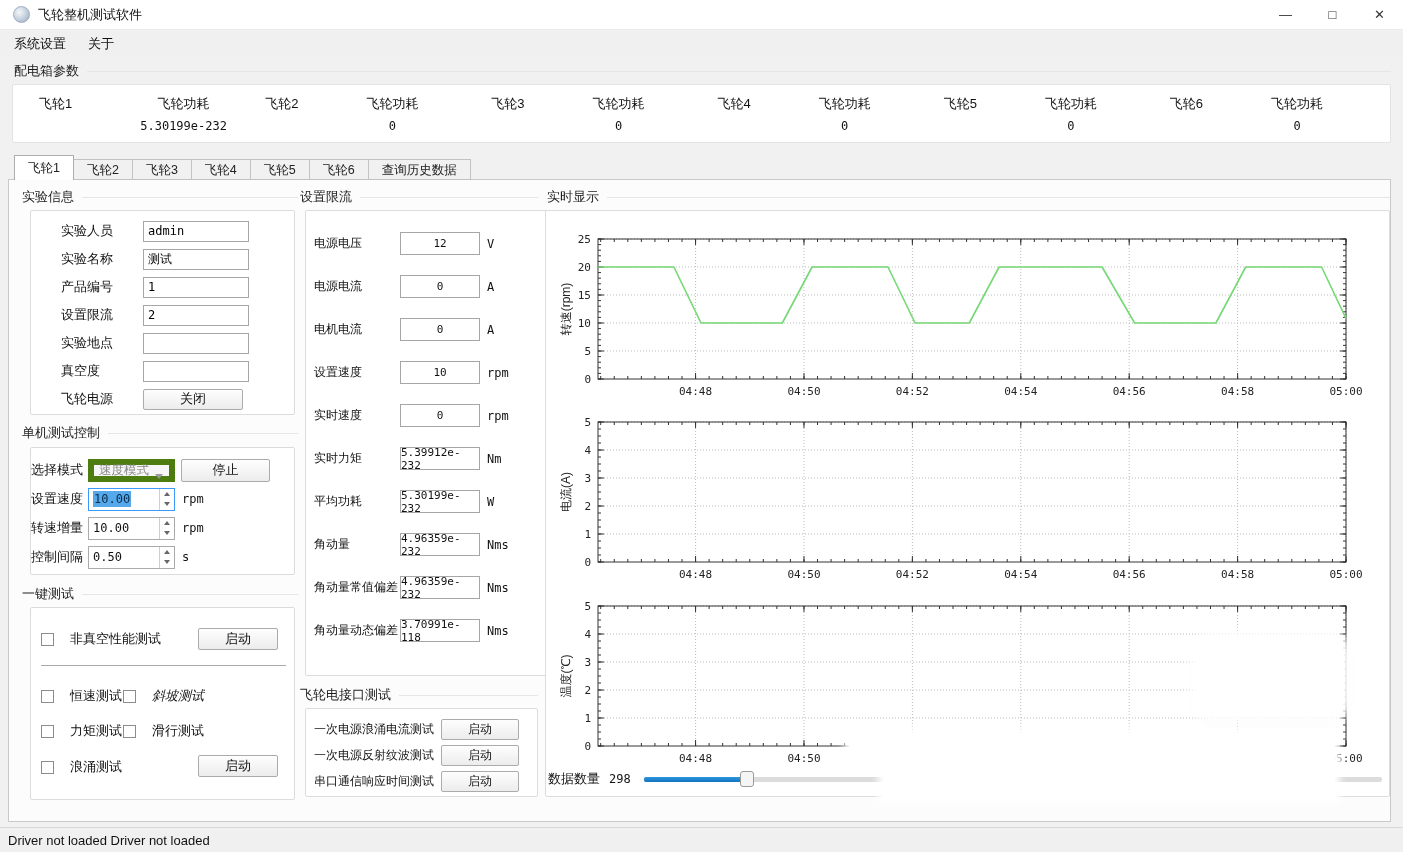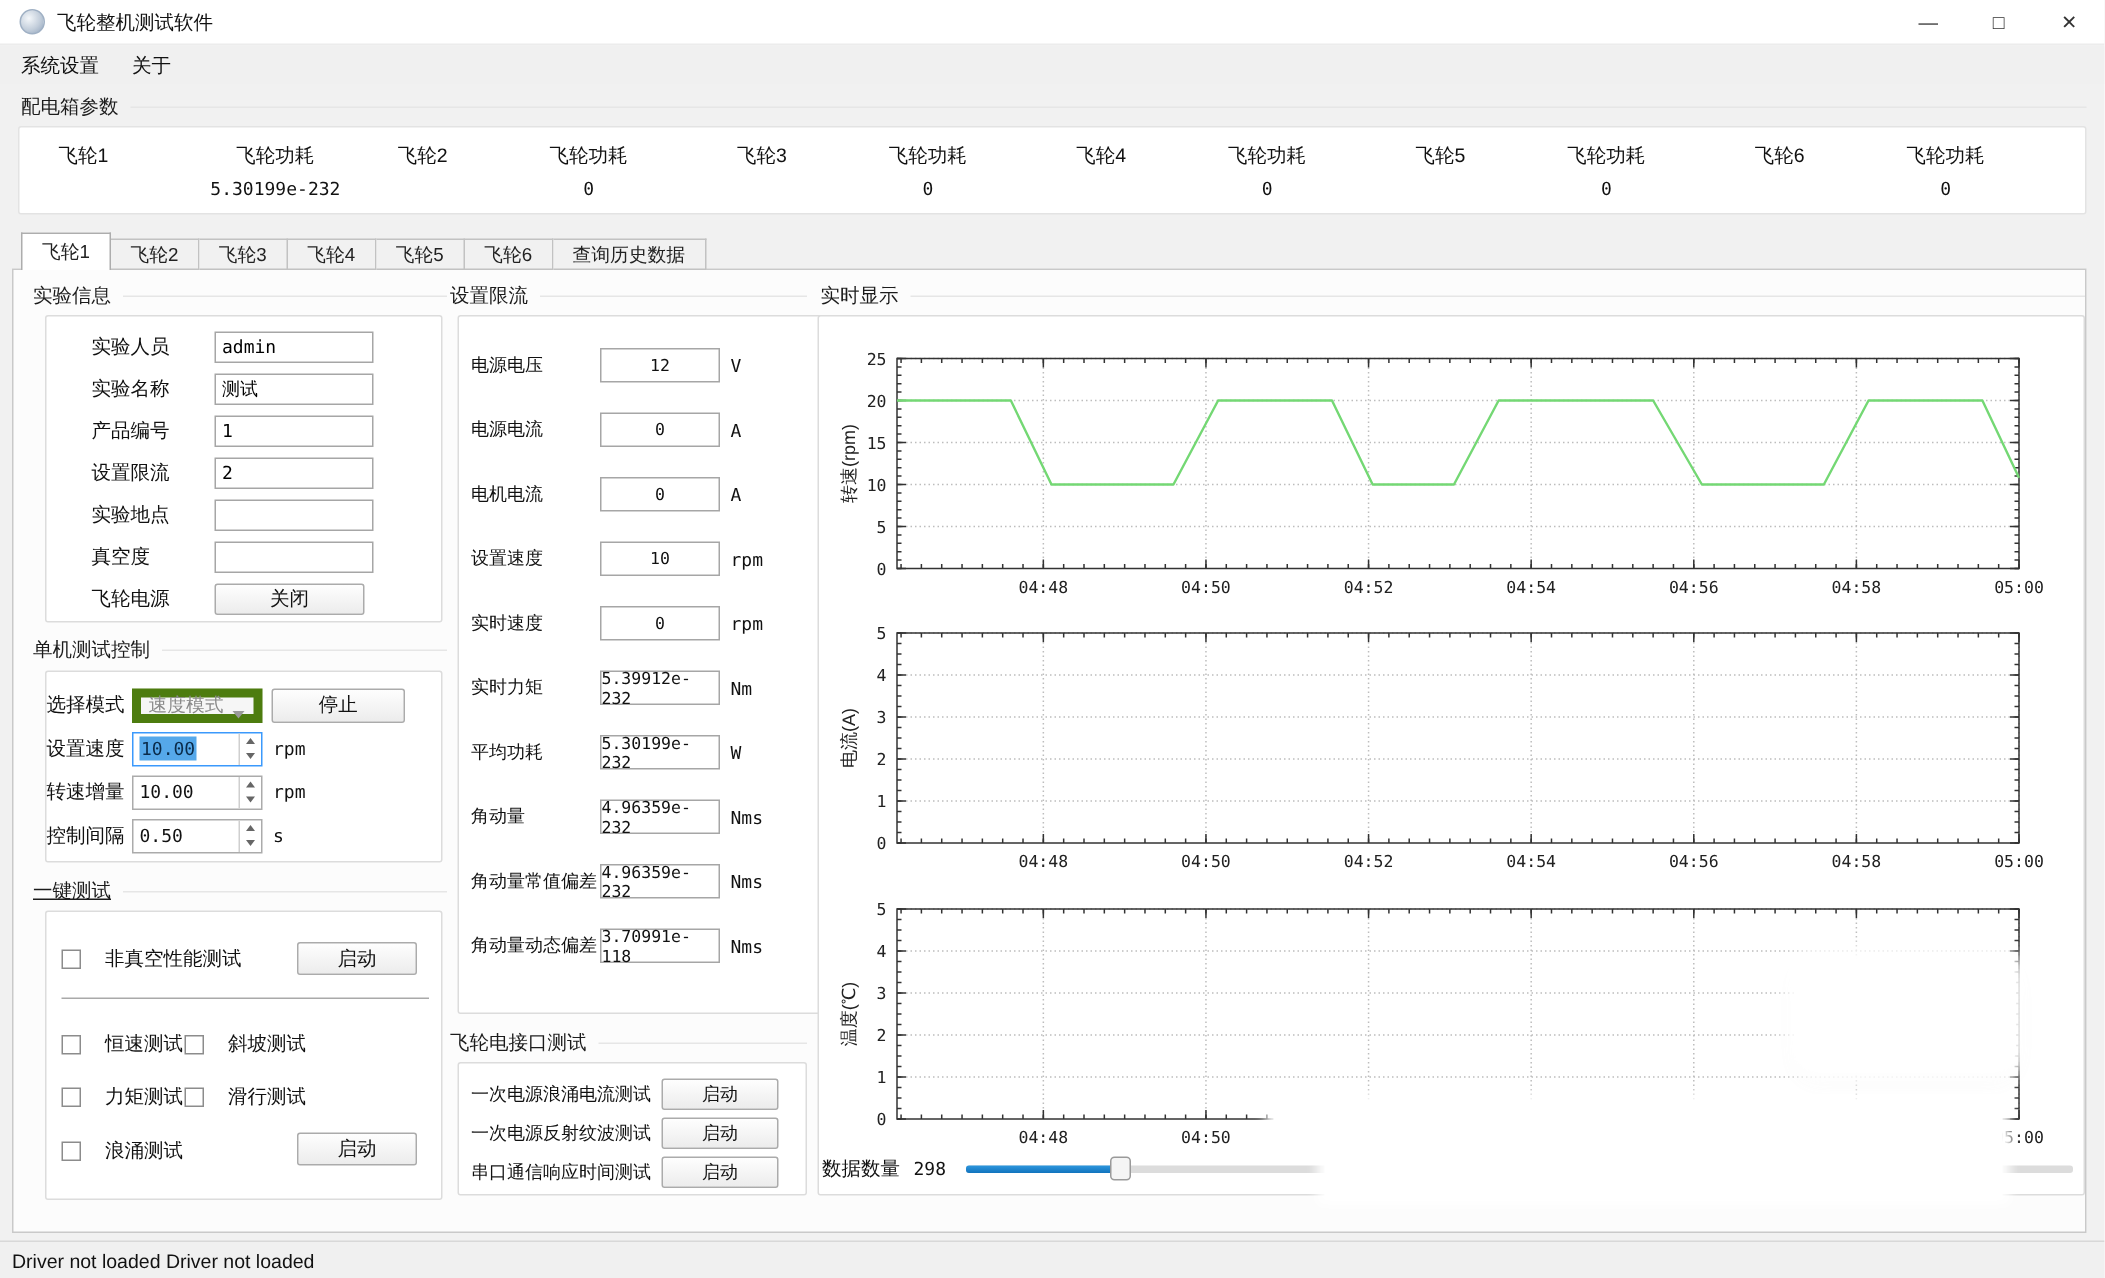--- a/index.html
+++ b/index.html
@@ -292,36 +292,36 @@
           </span>
           <span>
             <i class="tri-dn"></i>
           </span>
         </span>
     </div>
     <span class="unit">s</span>
   </div>
 </div>
 
-<div class="gtitle" style="left:22px;top:585px;width:276px;text-decoration:underline;">
+<div class="gtitle" style="left:22px;top:585px;width:276px;">
   <span>一键测试</span>
     <i class="tline"></i>
 </div>
 <div class="gbody okt-body">
   <div class="okt-row" style="left:10px;top:22px;">
     <span class="cb"></span>
     <span>非真空性能测试</span>
   </div>
   <div class="btn okt-btn" style="left:167px;top:20px;">启动</div>
   <div class="okt-div"></div>
   <div class="okt-row" style="left:10px;top:79px;">
     <span class="cb"></span>
     <span>恒速测试</span>
   </div>
-  <div class="okt-row" style="left:92px;top:79px;">
+  <div class="okt-row" style="left:92px;top:79px;font-style:italic;">
     <span class="cb"></span>
     <span>斜坡测试</span>
   </div>
   <div class="okt-row" style="left:10px;top:114px;">
     <span class="cb"></span>
     <span>力矩测试</span>
   </div>
   <div class="okt-row" style="left:92px;top:114px;">
     <span class="cb"></span>
     <span>滑行测试</span>

